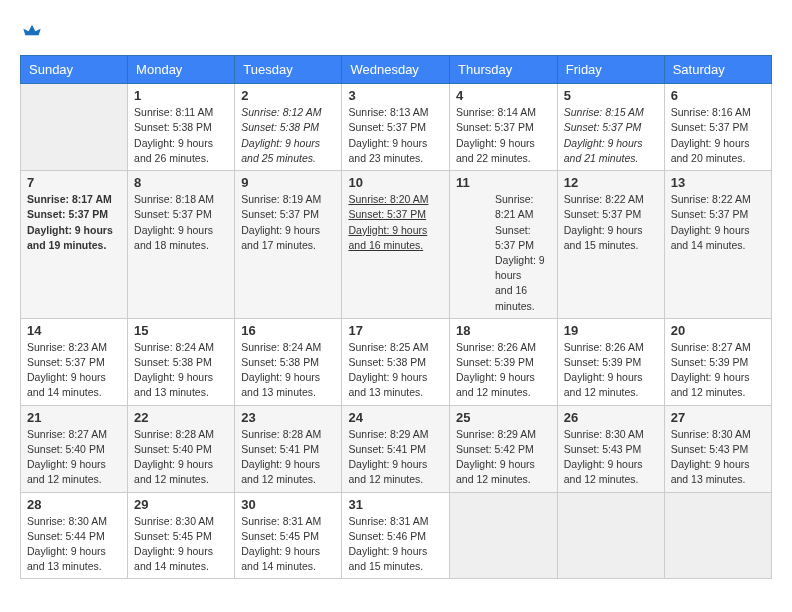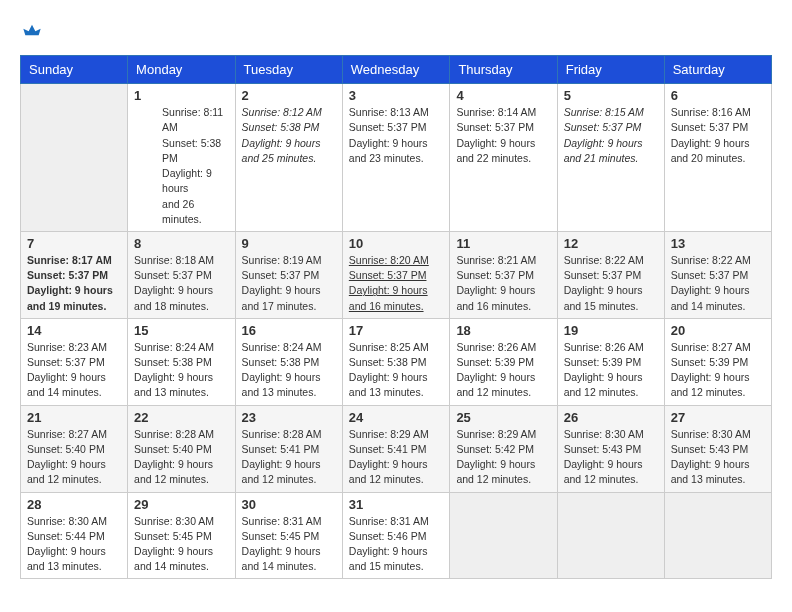--- a/index.html
+++ b/index.html
@@ -45,21 +45,21 @@
     .location {
       font-size: 14px;
       color: #555;
     }
     table {
       width: 100%;
       border-collapse: collapse;
       font-size: 11px;
     }
     thead th {
-      background: #1d4ed8;
+      background: #3b82f6;
       color: #fff;
       text-align: left;
       padding: 6px 8px;
       font-size: 13px;
       font-weight: normal;
       border: 1px solid #2e74b5;
     }
     tbody td {
       border: 1px solid #ccc;
       vertical-align: top;
@@ -125,21 +125,21 @@
         <th>Thursday</th>
         <th>Friday</th>
         <th>Saturday</th>
       </tr>
   </thead>
   <tbody id="calendar-body">
   <tr>
         <td class="empty-cell"></td>
         <td>
           <span class="day-num">1</span>
-          <div class="day-info" style="white-space: pre-line; margin-left: 28px;">Sunrise: 8:11 AM
+          <div class="day-info" style="white-space: pre-line;">Sunrise: 8:11 AM
 Sunset: 5:38 PM
 Daylight: 9 hours
 and 26 minutes.</div>
         </td>
         <td>
           <span class="day-num">2</span>
           <div class="day-info" style="white-space: pre-line; font-style: italic;">Sunrise: 8:12 AM
 Sunset: 5:38 PM
 Daylight: 9 hours
 and 25 minutes.</div>
@@ -197,21 +197,21 @@
         </td>
         <td>
           <span class="day-num">10</span>
           <div class="day-info" style="white-space: pre-line; text-decoration: underline;">Sunrise: 8:20 AM
 Sunset: 5:37 PM
 Daylight: 9 hours
 and 16 minutes.</div>
         </td>
         <td>
           <span class="day-num">11</span>
-          <div class="day-info" style="white-space: pre-line;">Sunrise: 8:21 AM
+          <div class="day-info" style="white-space: pre-line; margin-left: 39px;">Sunrise: 8:21 AM
 Sunset: 5:37 PM
 Daylight: 9 hours
 and 16 minutes.</div>
         </td>
         <td>
           <span class="day-num">12</span>
           <div class="day-info" style="white-space: pre-line;">Sunrise: 8:22 AM
 Sunset: 5:37 PM
 Daylight: 9 hours
 and 15 minutes.</div>

